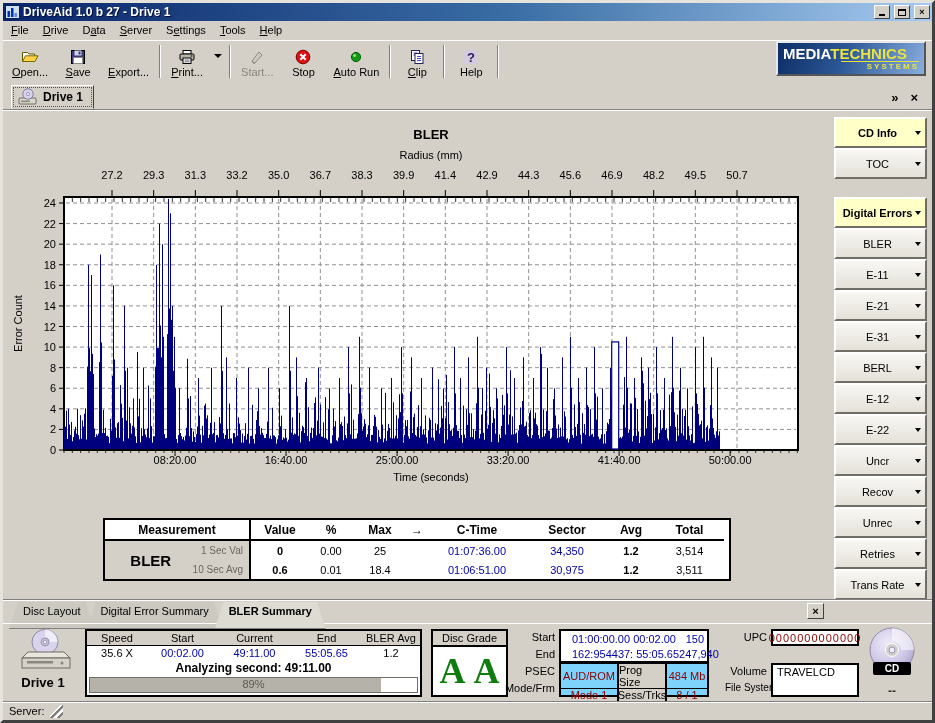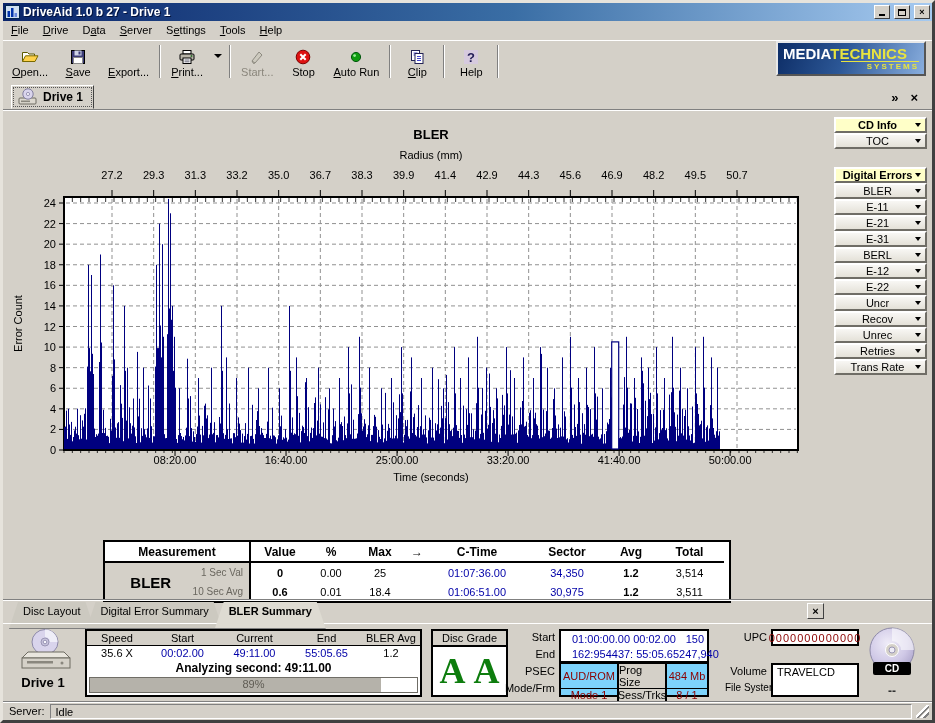--- a/index.html
+++ b/index.html
@@ -54,31 +54,31 @@
   .tabrow .flexsp { flex:1; }
   .trbtn { font-size:13px; padding:0 6px 4px; color:#000; font-weight:bold; }
 
   
   .main { height:490px; position:relative; border-top:1px solid #808080; box-shadow:inset 0 1px 0 #fff; }
   #chart-wrap { position:absolute; left:3px; top:7px; width:824px; height:374px; }
   svg text { font-family:"Liberation Sans", sans-serif; }
 
   
   .sidebar { position:absolute; top:7px; right:5px; width:93px; }
-  .sbtn { height:16px; display:flex; align-items:center; background:linear-gradient(#f8f7f4,#e4e1d8);
+  .sbtn { height:31px; display:flex; align-items:center; background:linear-gradient(#f8f7f4,#e4e1d8);
     border:2px solid; border-color:#fff #6f6d66 #6f6d66 #fff; padding:0 4px; margin-bottom:0; }
   .sbtn .lbl { flex:1; text-align:center; font-size:11px; }
   .sbtn.hdr { background:#ffffc8; }
   .sbtn.hdr .lbl { font-weight:bold; }
   .sbtn .arr { width:0; height:0; border-left:3px solid transparent; border-right:3px solid transparent;
     border-top:4px solid #000; }
   .sspacer { height:18px; }
 
   
-  .mtable { position:absolute; left:100px; top:430px; width:628px;
+  .mtable { position:absolute; left:100px; top:408px; width:628px;
     border:2px solid #000; background:#fff;
     display:grid; grid-template-columns:146px 58px 44px 54px 20px 100px 80px 48px 69px;
     grid-template-rows:21px 19px 19px; }
   .mh { font-weight:bold; font-size:12px; display:flex; align-items:center; justify-content:center;
     border-bottom:2px solid #000; }
   .mh.first { border-right:2px solid #000; }
   .mcell { grid-row:2 / span 2; grid-column:1; background:#d4d0c8; border-right:2px solid #000;
     display:flex; align-items:center; padding:0 4px; }
   .mcell .big { flex:1; text-align:center; font-size:15px; font-weight:bold; }
   .mcell .subs { display:flex; flex-direction:column; justify-content:space-around; height:100%;
@@ -800,17 +800,16 @@
         <circle cx="30" cy="24" r="3" fill="#eeecf6" stroke="#9a96b5"></circle>
         <rect x="11" y="36" width="38" height="13" rx="2" fill="#000"></rect>
         <text x="30" y="46" text-anchor="middle" font-size="10" font-weight="bold" fill="#fff">CD</text>
       </svg>
       <div class="dash">--</div>
     </div>
   </div>
 
   <div class="statusbar">
     <span class="sb-label">Server:</span>
-    <span class="sb-panel">Idle</span>
     <span class="sb-grip"></span>
   </div>
 
 </div>
 
 </body></html>

